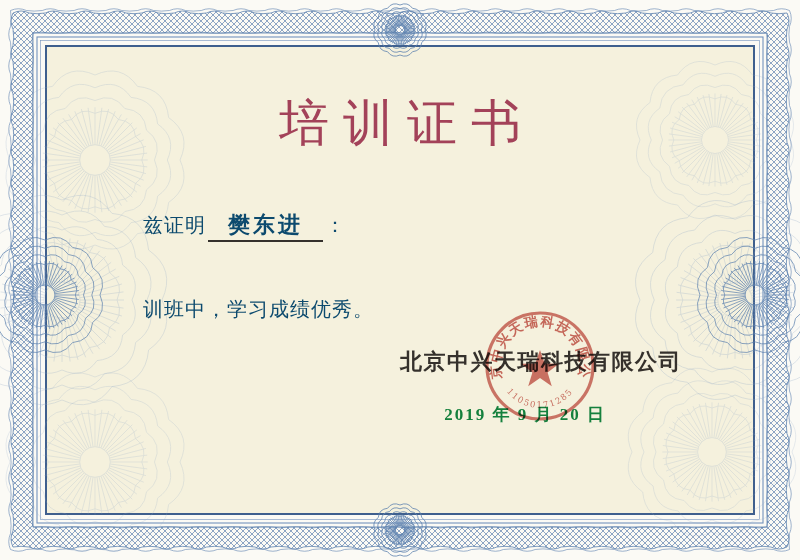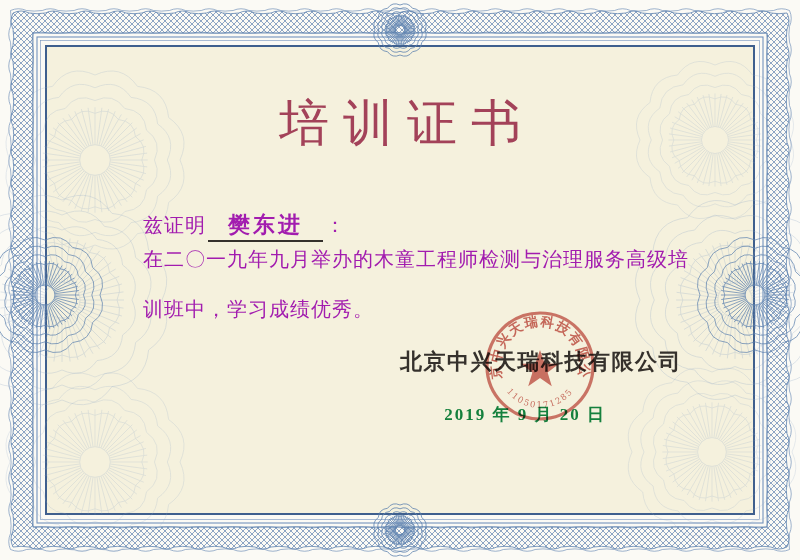--- a/index.html
+++ b/index.html
@@ -11,21 +11,21 @@
   #deco{position:absolute;left:0;top:0;}
   .content{position:absolute;left:0;top:0;width:800px;height:560px;}
   .title{
     position:absolute; left:0; right:0; top:90px; margin:0;
     text-align:center; font-size:50px; font-weight:500;
     letter-spacing:14px; text-indent:14px; color:#a34259;
     font-family:"DejaVu Serif","Liberation Serif",serif;
   }
   .bodyline{
     position:absolute; left:143px; width:560px;
-    font-size:20px; letter-spacing:1px; color:#a21caf; white-space:nowrap;
+    font-size:20px; letter-spacing:1px; color:#0c4a6e; white-space:nowrap;
   }
   .l1{top:210px;} .l2{top:246px;} .l3{top:296px;} .l4{top:313px;}
   .name{
     display:inline-block; min-width:64px; text-align:center;
     padding:0 20px; margin:0 2px;
     border-bottom:2px solid #35312c;
     font-weight:bold; font-size:22px; letter-spacing:3px;
   }
   .signblock{
     position:absolute; left:400px; top:347px; width:250px; text-align:center;
@@ -616,21 +616,20 @@
       </g>
     </svg>
 
   <div class="content">
     <h1 class="title">培训证书</h1>
 
     <div class="bodyline l1">
       <span>兹证明</span><span class="name">樊东进</span><span>：</span>
     </div>
 
-    <div class="bodyline l2">在二〇一九年九月举办的木童工程师检测与治理服务高级培</div>
     <div class="bodyline l3">训班中，学习成绩优秀。</div>
 
     <div class="signblock">
       <div class="issuer">北京中兴天瑞科技有限公司</div>
       <div class="issuedate">2019 年 9 月 20 日</div>
     </div>
   </div>
 
   <svg class="seal" width="140" height="140" viewBox="0 0 140 140">
     <circle class="sealring" cx="70" cy="70" r="53"></circle>

